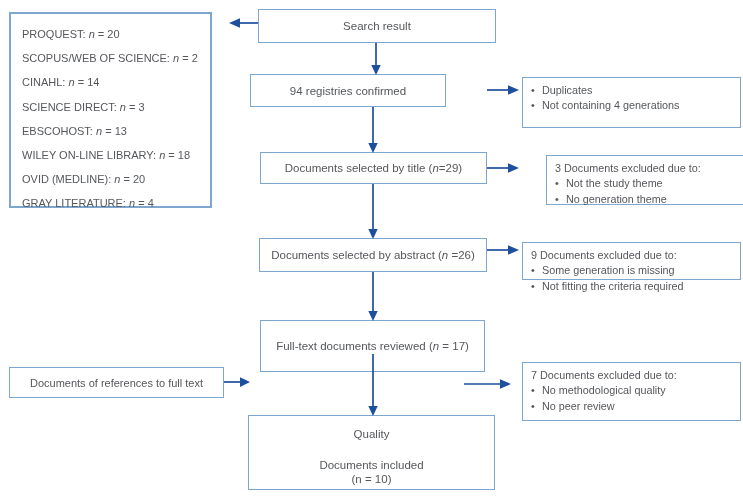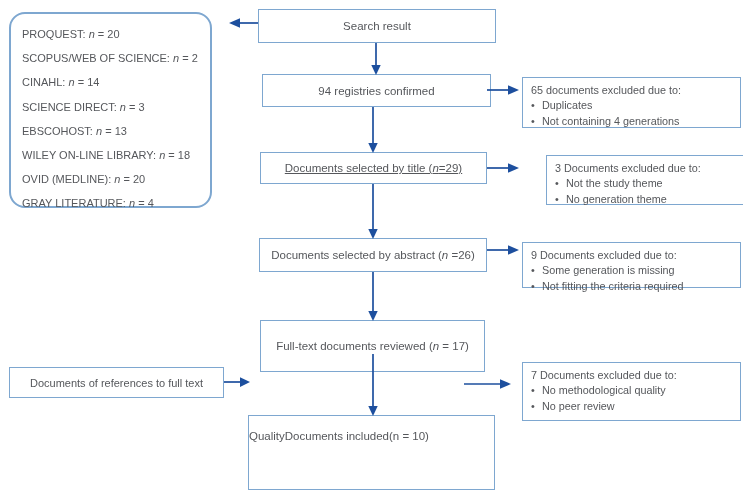--- a/index.html
+++ b/index.html
@@ -31,32 +31,31 @@
   .center-text{
     display:flex;align-items:center;justify-content:center;
     text-align:center;
   }
   .sources{
     border-width:2px;
     padding:8px 6px 0 11px;
     font-size:11px;
     line-height:24.2px;
     white-space:nowrap;
-    border-radius:16px;
   }
   .excl{
     padding:5px 4px 0 8px;
     font-size:10.8px;
     line-height:15.3px;
   }
   .bullet-row{display:flex;}
   .bullet-dot{width:11px;flex:0 0 11px;}
   i.nvar{font-style:italic;}
   .quality-inner{
-    display:flex;flex-direction:row;align-items:center;
+    display:flex;flex-direction:column;align-items:center;
     width:100%;padding-top:11px;box-sizing:border-box;
     line-height:14px;
   }
   .quality-gap{height:17px;}
   svg.arrows{position:absolute;left:0;top:0;pointer-events:none;}
   svg.arrows line{stroke:var(--arrow);stroke-width:1.7;}
   svg.arrows polygon{fill:var(--arrow);}
 </style>
 </head>
 <body>
@@ -71,25 +70,25 @@
     <div><span>EBSCOHOST:</span> <i class="nvar">n</i> <span>= 13</span></div>
     <div><span>WILEY ON-LINE LIBRARY:</span> <i class="nvar">n</i> <span>= 18</span></div>
     <div><span>OVID (MEDLINE):</span> <i class="nvar">n</i> <span>= 20</span></div>
     <div><span>GRAY LITERATURE:</span> <i class="nvar">n</i> <span>= 4</span></div>
   </div>
 
   <div class="box center-text" style="left:258px;top:9px;width:238px;height:34px;">
     <span>Search result</span>
   </div>
 
-  <div class="box center-text" style="left:262px;top:74px;width:229px;height:33px;">
+  <div class="box center-text" style="left:250px;top:74px;width:196px;height:33px;">
     <span>94 registries confirmed</span>
   </div>
 
-  <div class="box center-text" style="left:260px;top:152px;width:227px;height:32px;text-decoration:underline;">
+  <div class="box center-text" style="left:260px;top:152px;width:227px;height:32px;">
     <span><span>Documents selected by title (</span><i class="nvar">n</i><span>=29)</span></span>
   </div>
 
   <div class="box center-text" style="left:259px;top:238px;width:228px;height:34px;">
     <span><span>Documents selected by abstract (</span><i class="nvar">n</i><span> =26)</span></span>
   </div>
 
   <div class="box center-text" style="left:260px;top:320px;width:225px;height:52px;">
     <span><span>Full-text documents reviewed (</span><i class="nvar">n</i><span> = 17)</span></span>
   </div>
@@ -101,21 +100,20 @@
   <div class="box" style="left:248px;top:415px;width:247px;height:75px;">
     <div class="quality-inner">
       <div>Quality</div>
       <div class="quality-gap"></div>
       <div>Documents included</div>
       <div>(n = 10)</div>
     </div>
   </div>
 
   <div class="box excl" style="left:522px;top:77px;width:219px;height:51px;">
-    <div>65 documents excluded due to:</div>
     <div class="bullet-row">
         <span class="bullet-dot">•</span>
         <span>Duplicates</span>
       </div>
     <div class="bullet-row">
         <span class="bullet-dot">•</span>
         <span>Not containing 4 generations</span>
       </div>
   </div>
 
@@ -124,21 +122,21 @@
     <div class="bullet-row">
         <span class="bullet-dot">•</span>
         <span>Not the study theme</span>
       </div>
     <div class="bullet-row">
         <span class="bullet-dot">•</span>
         <span>No generation theme</span>
       </div>
   </div>
 
-  <div class="box excl" style="left:522px;top:242px;width:219px;height:46px;">
+  <div class="box excl" style="left:522px;top:242px;width:219px;height:38px;">
     <div>9 Documents excluded due to:</div>
     <div class="bullet-row">
         <span class="bullet-dot">•</span>
         <span>Some generation is missing</span>
       </div>
     <div class="bullet-row">
         <span class="bullet-dot">•</span>
         <span>Not fitting the criteria required</span>
       </div>
   </div>

